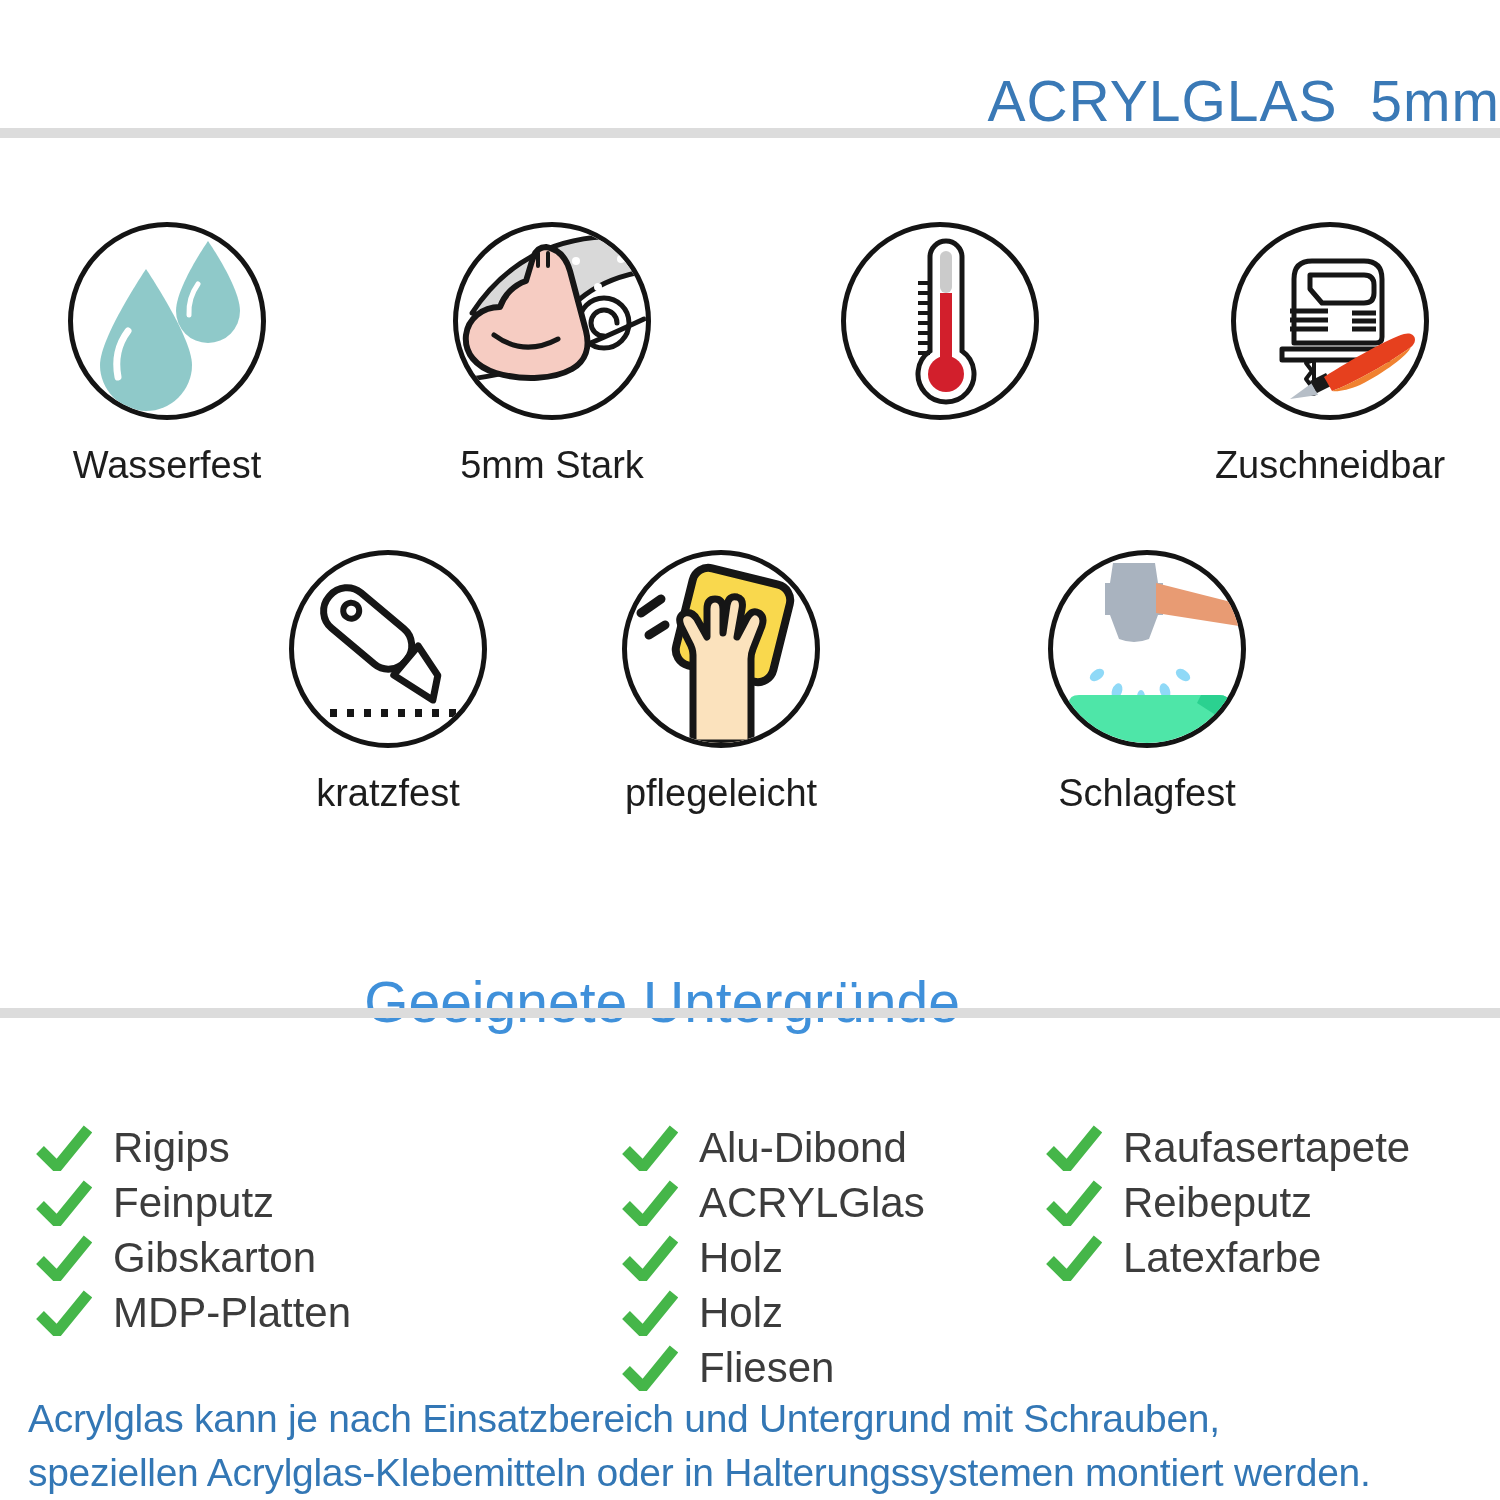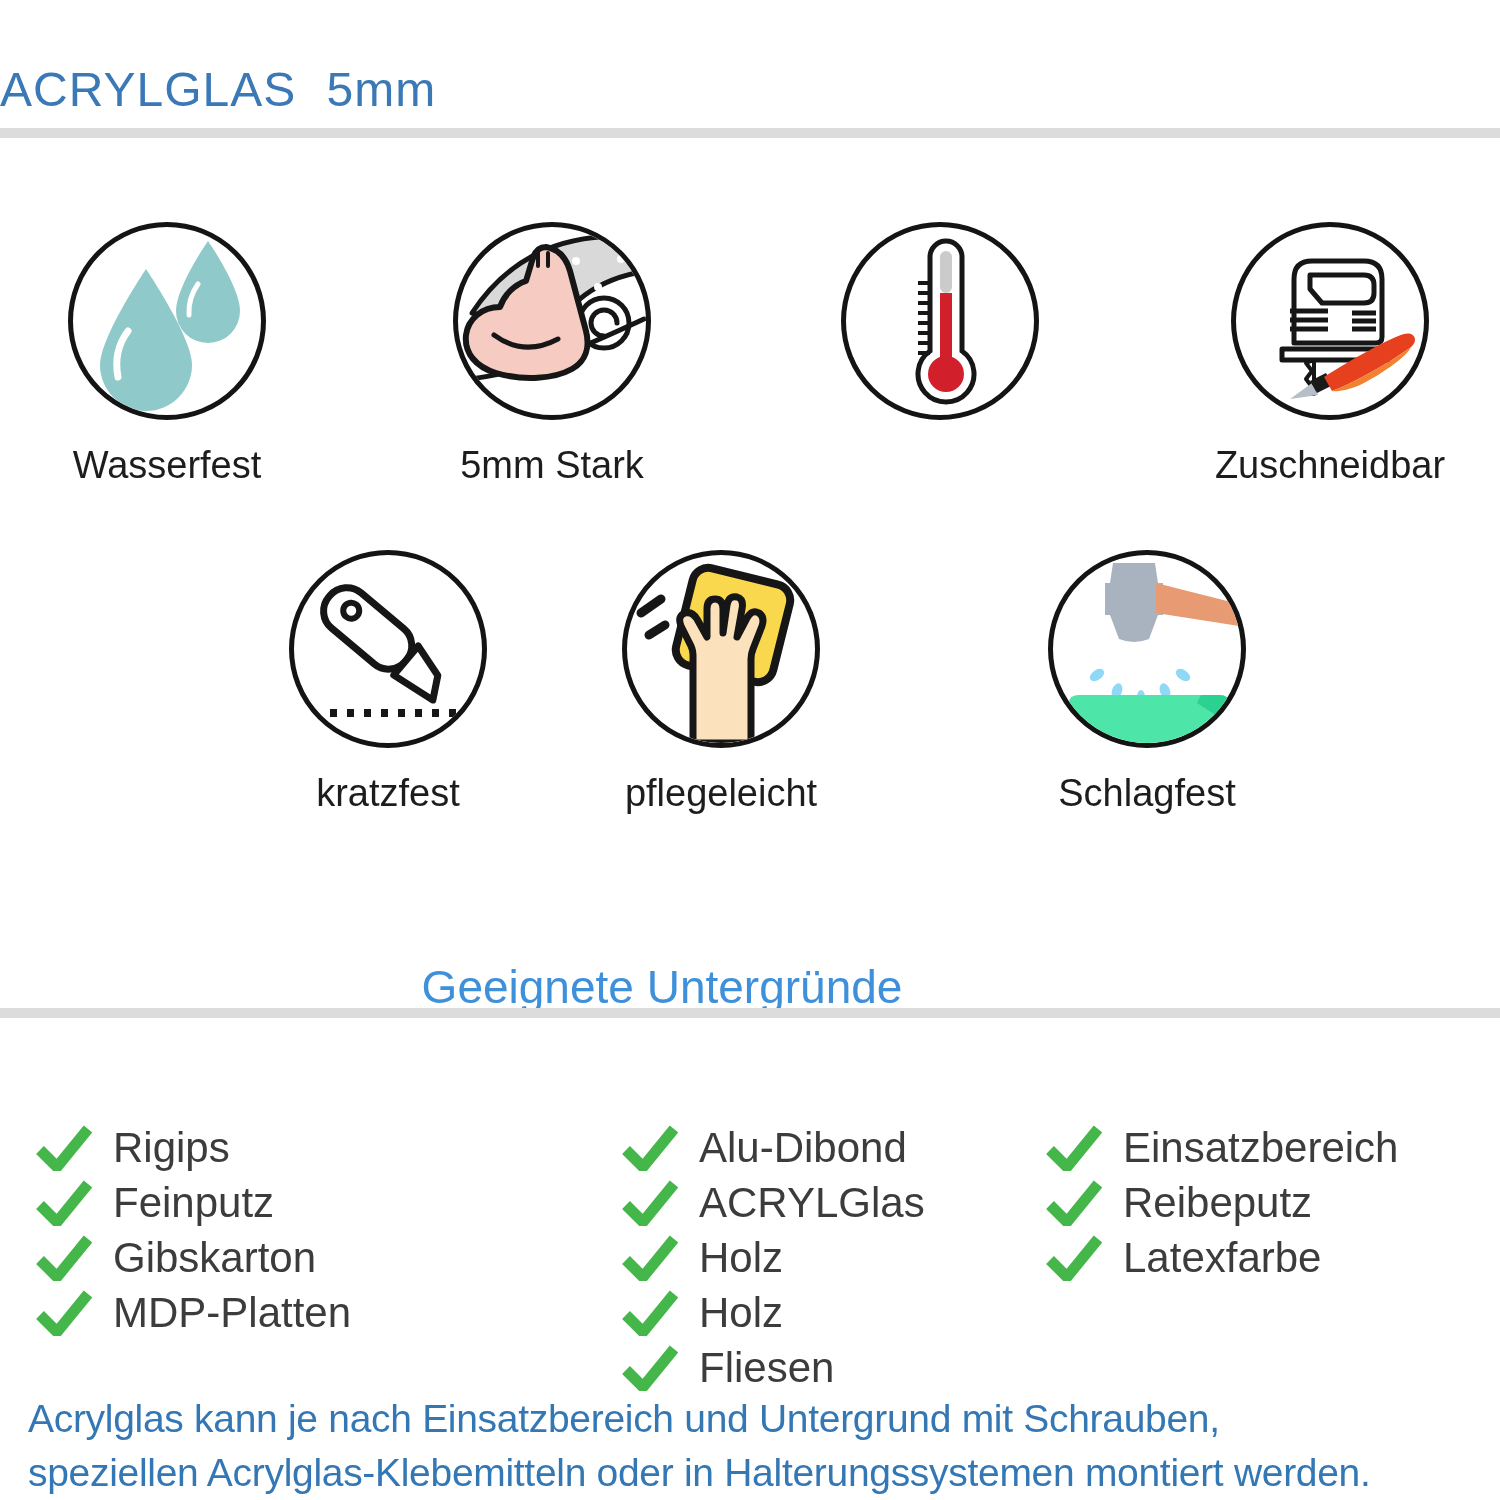--- a/index.html
+++ b/index.html
@@ -1,28 +1,28 @@
 <!DOCTYPE html>
 <html><head>
 <meta charset="utf-8">
 <style>
   html,body{margin:0;padding:0;background:#fff;}
   .page{position:relative;width:1500px;height:1500px;background:#fff;overflow:hidden;
         font-family:"Liberation Sans",sans-serif;}
-  .title{position:absolute;top:30px;left:0;width:1500px;text-align:left;
-         font-size:48px;color:#3a79b6;font-weight:400;letter-spacing:1px;word-spacing:16px;}
+  .title{position:absolute;top:30px;left:0;width:1500px;text-align:right;
+         font-size:57px;color:#3a79b6;font-weight:400;letter-spacing:1px;word-spacing:16px;}
   .divider{position:absolute;left:0;width:1500px;height:10px;background:#dcdcdc;}
   .d1{top:128px;} .d2{top:1008px;}
   .feature{position:absolute;width:380px;display:flex;flex-direction:column;align-items:center;}
   .circle{width:188px;height:188px;border:5px solid #141414;border-radius:50%;
           background:#fff;overflow:hidden;flex:0 0 auto;}
   .circle svg{display:block;width:188px;height:188px;}
   .flabel{margin-top:24px;font-size:38px;color:#1d1d1d;white-space:nowrap;}
   .heading{position:absolute;top:922px;left:0;width:1324px;text-align:center;
-           font-size:46px;color:#3f90da;font-weight:400;}
+           font-size:57px;color:#3f90da;font-weight:400;}
   .col{position:absolute;top:1120px;display:flex;flex-direction:column;}
   .c1{left:36px;} .c2{left:622px;} .c3{left:1046px;}
   .check-item{display:flex;align-items:center;height:55px;}
   .check-item svg{width:56px;height:46px;flex:0 0 auto;margin-right:21px;}
   .check-item span{font-size:42px;color:#3c3c3c;white-space:nowrap;}
   .footer{position:absolute;left:28px;top:1392px;width:1460px;
           font-size:39px;line-height:54px;color:#3377b5;letter-spacing:-0.3px;}
   .footer div{white-space:nowrap;}
 </style>
 </head>
@@ -215,21 +215,21 @@
         </svg>
       <span>Fliesen</span>
       </div>
   </div>
 
   <div class="col c3">
     <div class="check-item">
       <svg viewBox="0 0 56 46">
           <path d="M4,25 L21,42 L52,4" fill="none" stroke="#45b649" stroke-width="11"></path>
         </svg>
-      <span>Einsatzbereich</span>
+      <span>Raufasertapete</span>
       </div>
     <div class="check-item">
       <svg viewBox="0 0 56 46">
           <path d="M4,25 L21,42 L52,4" fill="none" stroke="#45b649" stroke-width="11"></path>
         </svg>
       <span>Reibeputz</span>
       </div>
     <div class="check-item">
       <svg viewBox="0 0 56 46">
           <path d="M4,25 L21,42 L52,4" fill="none" stroke="#45b649" stroke-width="11"></path>

